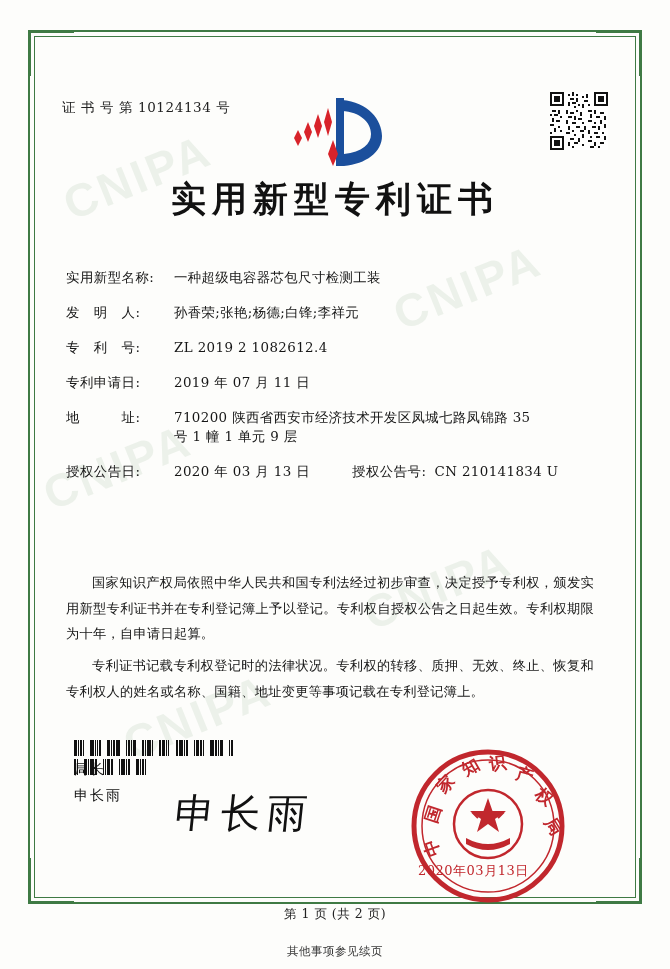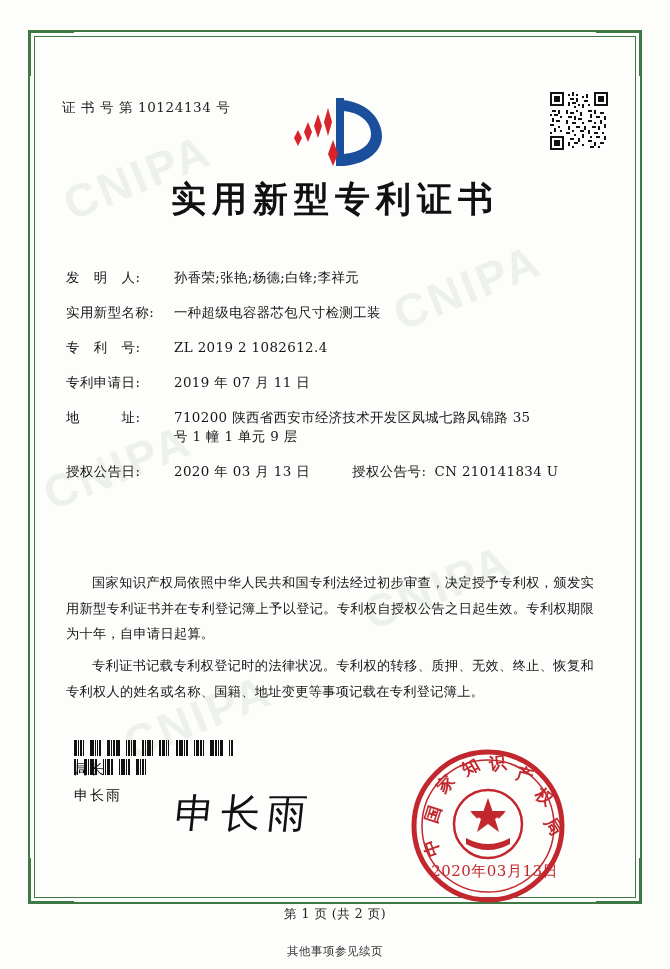--- a/index.html
+++ b/index.html
@@ -191,22 +191,22 @@
   
   .seal {
     position: absolute;
     left: 408px; top: 746px;
     width: 160px; height: 160px;
   }
   .seal-date {
     position: absolute;
     left: 418px; top: 862px;
     width: 140px;
-    text-align: right;
-    font-size: 15px;
+    text-align: left;
+    font-size: 13px;
     color: #c1272d;
     letter-spacing: 0.5px;
   }
 
   
   .page-no {
     position: absolute;
     left: 0; right: 0; top: 906px;
     text-align: center;
     font-size: 12.5px;
@@ -338,29 +338,29 @@
       <rect x="20" y="27" width="2" height="1"></rect>
         <rect x="24" y="27" width="1" height="1"></rect>
     </g>
   </svg>
 
   <div class="doc-title">实用新型专利证书</div>
 
   <div class="fields">
 
     <div class="field-row">
+      <div class="field-label">实用新型名称:</div>
+      <div class="field-sep"></div>
+      <div class="field-value">一种超级电容器芯包尺寸检测工装</div>
+    </div>
+
+    <div class="field-row">
       <div class="field-label">发　明　人:</div>
       <div class="field-sep"></div>
       <div class="field-value">孙香荣;张艳;杨德;白锋;李祥元</div>
-    </div>
-
-    <div class="field-row">
-      <div class="field-label">实用新型名称:</div>
-      <div class="field-sep"></div>
-      <div class="field-value">一种超级电容器芯包尺寸检测工装</div>
     </div>
 
     <div class="field-row">
       <div class="field-label">专　利　号:</div>
       <div class="field-sep"></div>
       <div class="field-value">ZL 2019 2 1082612.4</div>
     </div>
 
     <div class="field-row">
       <div class="field-label">专利申请日:</div>

